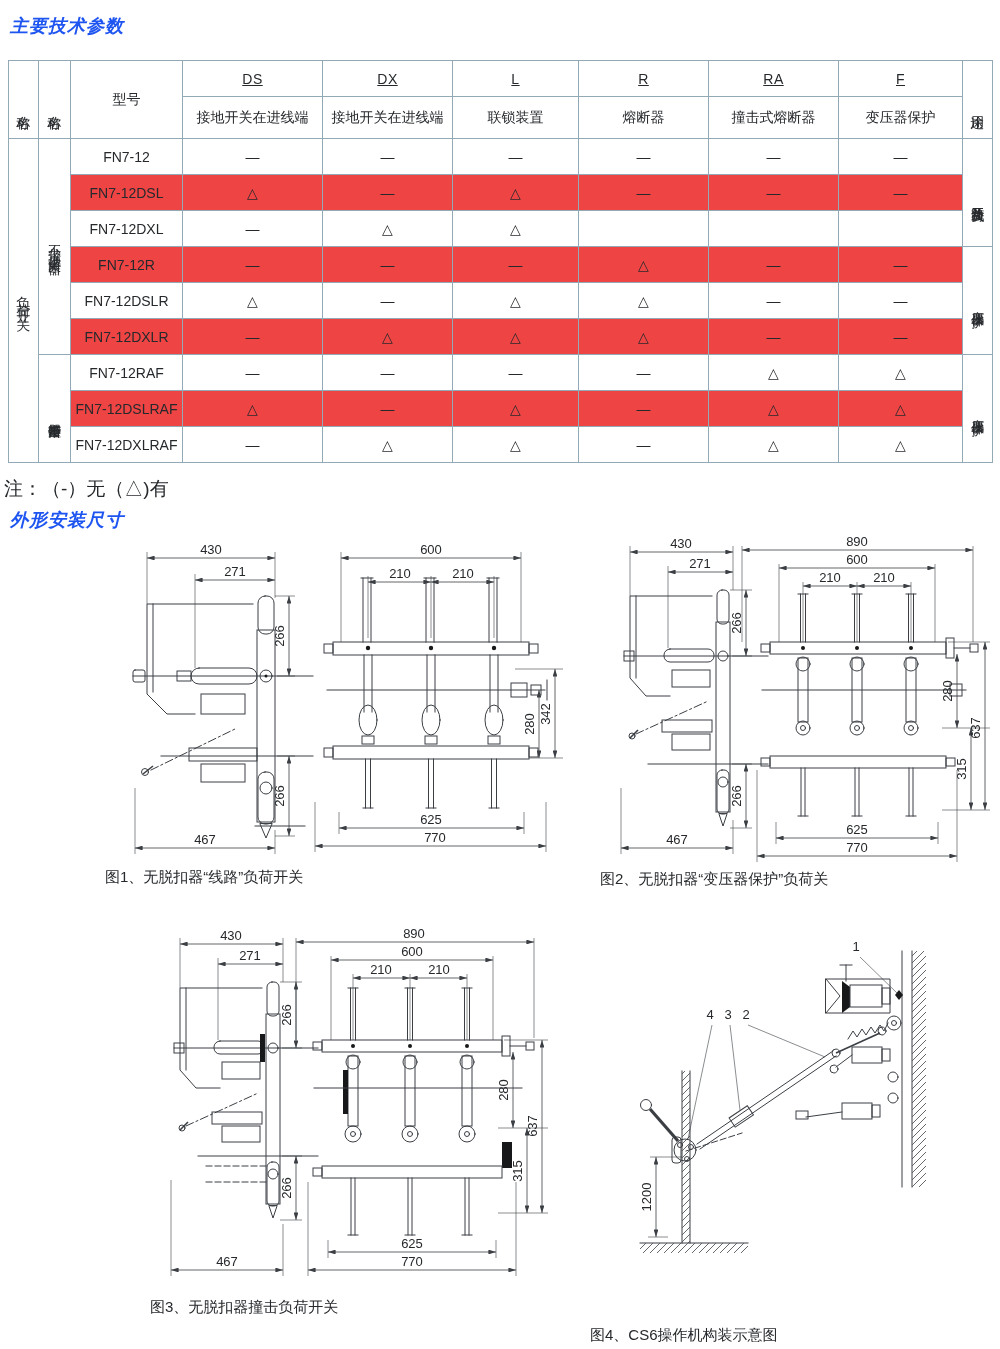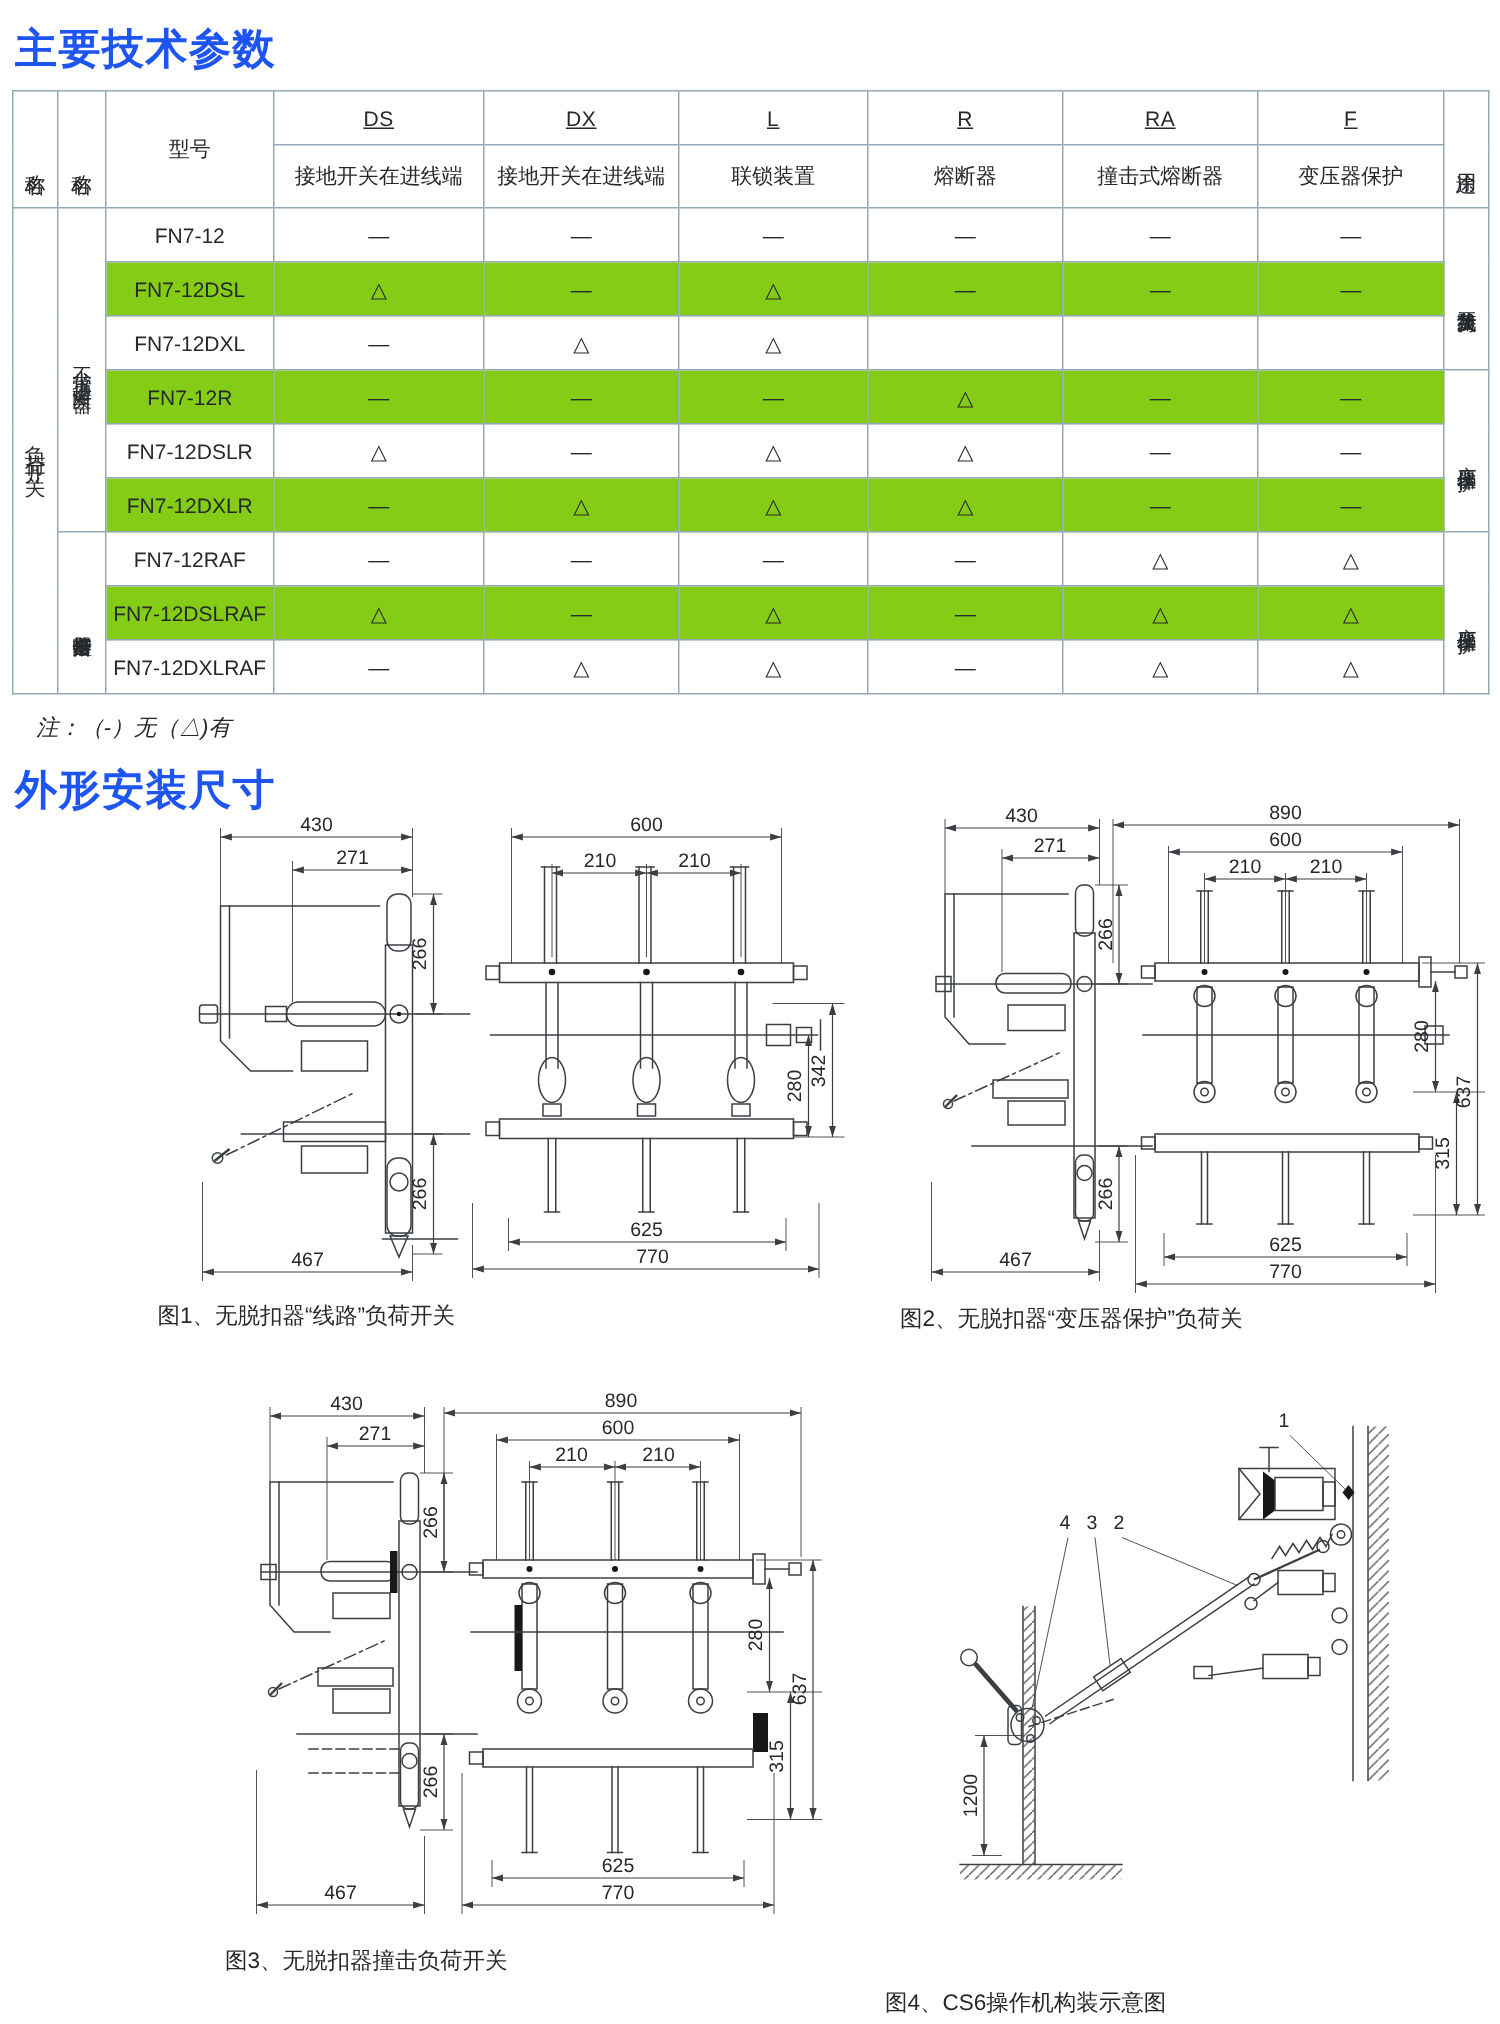--- a/index.html
+++ b/index.html
@@ -1,30 +1,30 @@
 <!DOCTYPE html>
 <html><head>
 <meta charset="utf-8">
 <style>
   html,body{margin:0;padding:0;background:#fff;}
   .page{position:relative;width:1000px;height:1349px;background:#ffffff;
         font-family:"Liberation Sans",sans-serif;color:#26292c;overflow:hidden;}
-  .sec-title{position:absolute;left:10px;font-size:28px;font-weight:bold;color:#1e55f0;letter-spacing:1px;}
-  .note{position:absolute;left:24px;font-size:15px;color:#26292c;font-style:italic;}
+  .sec-title{position:absolute;left:10px;font-size:18px;font-weight:bold;color:#1e55f0;letter-spacing:1px;font-style:italic;}
+  .note{position:absolute;left:4px;font-size:19px;color:#26292c;}
 
   
   table.params{position:absolute;left:8px;top:60px;width:984px;border-collapse:collapse;table-layout:fixed;}
   table.params td{border:1px solid #93a9b6;text-align:center;vertical-align:middle;
                   padding:0;font-size:14px;color:#26292c;background:#fff;}
   td.hd{background:#e0ebf0;}
   td.code{font-size:15px;letter-spacing:.5px;text-decoration:underline;}
   td.desc{font-size:14px;}
   tr.body{height:36px;}
   tr.h1{height:36px;} tr.h2{height:42px;}
-  tr.alt td.dcell{background:#84cc16;}
+  tr.alt td.dcell{background:#ef4444;}
   td.model{font-size:14px;margin-top:16px;}
   td.val{font-size:15px;color:#6f767d;}
   .vtext{writing-mode:vertical-rl;text-orientation:upright;display:inline-block;line-height:1.05;}
   .ls6{letter-spacing:7px;} .ls3{letter-spacing:3px;} .ls1{letter-spacing:1px;}
   .sm{font-size:13px;}
 
   
   svg.fig{position:absolute;overflow:visible;}
   svg.fig text{font-family:"Liberation Sans",sans-serif;font-size:13px;fill:#26292c;text-anchor:middle;}
   .ln{fill:none;stroke:#3b3f44;stroke-width:1;stroke-linecap:square;}

